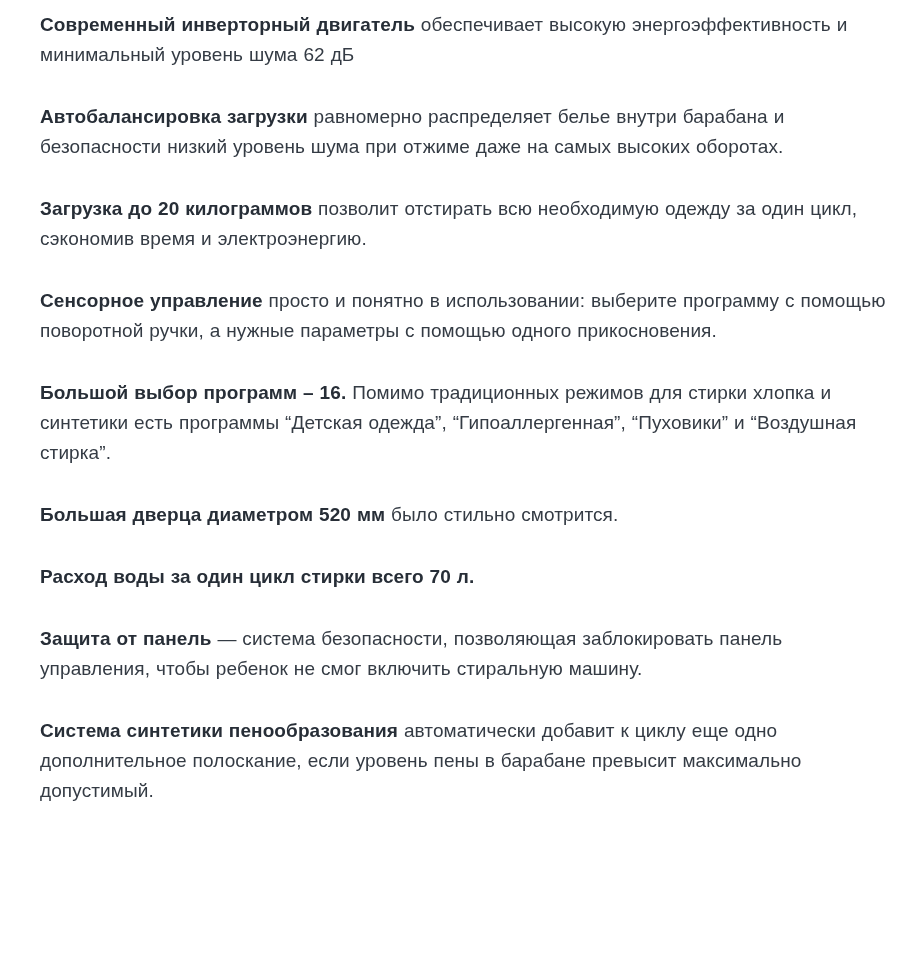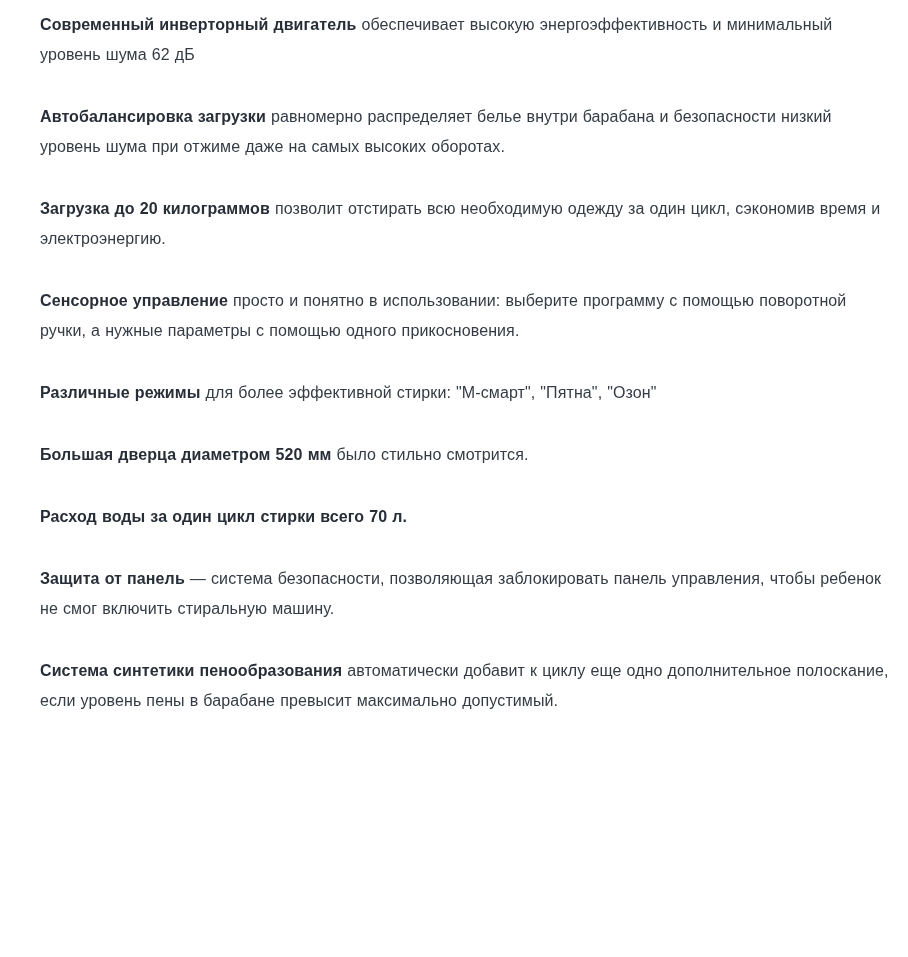--- a/index.html
+++ b/index.html
@@ -14,21 +14,21 @@
     font-family: "Liberation Sans", "DejaVu Sans", sans-serif;
     -webkit-font-smoothing: antialiased;
   }
   .page {
     box-sizing: border-box;
     width: 908px;
     padding: 10px 18px 0 40px;
   }
   .feature {
     margin: 0 0 32px 0;
-    font-size: 16px;
+    font-size: 19px;
     line-height: 30px;
     color: #343b44;
     letter-spacing: 0.1px;
     word-spacing: 0.5px;
   }
   .feature:last-child {
     margin-bottom: 0;
   }
   .feature strong {
     font-weight: 700;
@@ -41,22 +41,22 @@
 <main class="page">
   <section>
   <p class="feature"><strong>Современный инверторный двигатель</strong><span> обеспечивает высокую энергоэффективность и минимальный уровень шума 62 дБ</span></p>
 
   <p class="feature"><strong>Автобалансировка загрузки</strong><span> равномерно распределяет белье внутри барабана и безопасности низкий уровень шума при отжиме даже на самых высоких оборотах.</span></p>
 
   <p class="feature"><strong>Загрузка до 20 килограммов</strong><span> позволит отстирать всю необходимую одежду за один цикл, сэкономив время и электроэнергию.</span></p>
 
   <p class="feature"><strong>Сенсорное управление</strong><span> просто и понятно в использовании: выберите программу с помощью поворотной ручки, а нужные параметры с помощью одного прикосновения.</span></p>
 
+  <p class="feature"><strong>Большой выбор программ – 16.</strong><span> Помимо традиционных режимов для стирки хлопка и синтетики есть программы “Детская одежда”, “Гипоаллергенная”, “Пуховики” и “Воздушная стирка”.</span></p>
 
-  <p class="feature"><strong>Различные режимы</strong><span> для более эффективной стирки: "М-смарт", "Пятна", "Озон"</span></p>
 
   <p class="feature"><strong>Большая дверца диаметром 520 мм</strong><span> было стильно смотрится.</span></p>
 
   <p class="feature"><strong>Расход воды за один цикл стирки всего 70 л.</strong><span></span></p>
 
   <p class="feature"><strong>Защита от панель</strong><span> — система безопасности, позволяющая заблокировать панель управления, чтобы ребенок не смог включить стиральную машину.</span></p>
 
 
   <p class="feature"><strong>Система синтетики пенообразования</strong><span> автоматически добавит к циклу еще одно дополнительное полоскание, если уровень пены в барабане превысит максимально допустимый.</span></p>
 </section>

